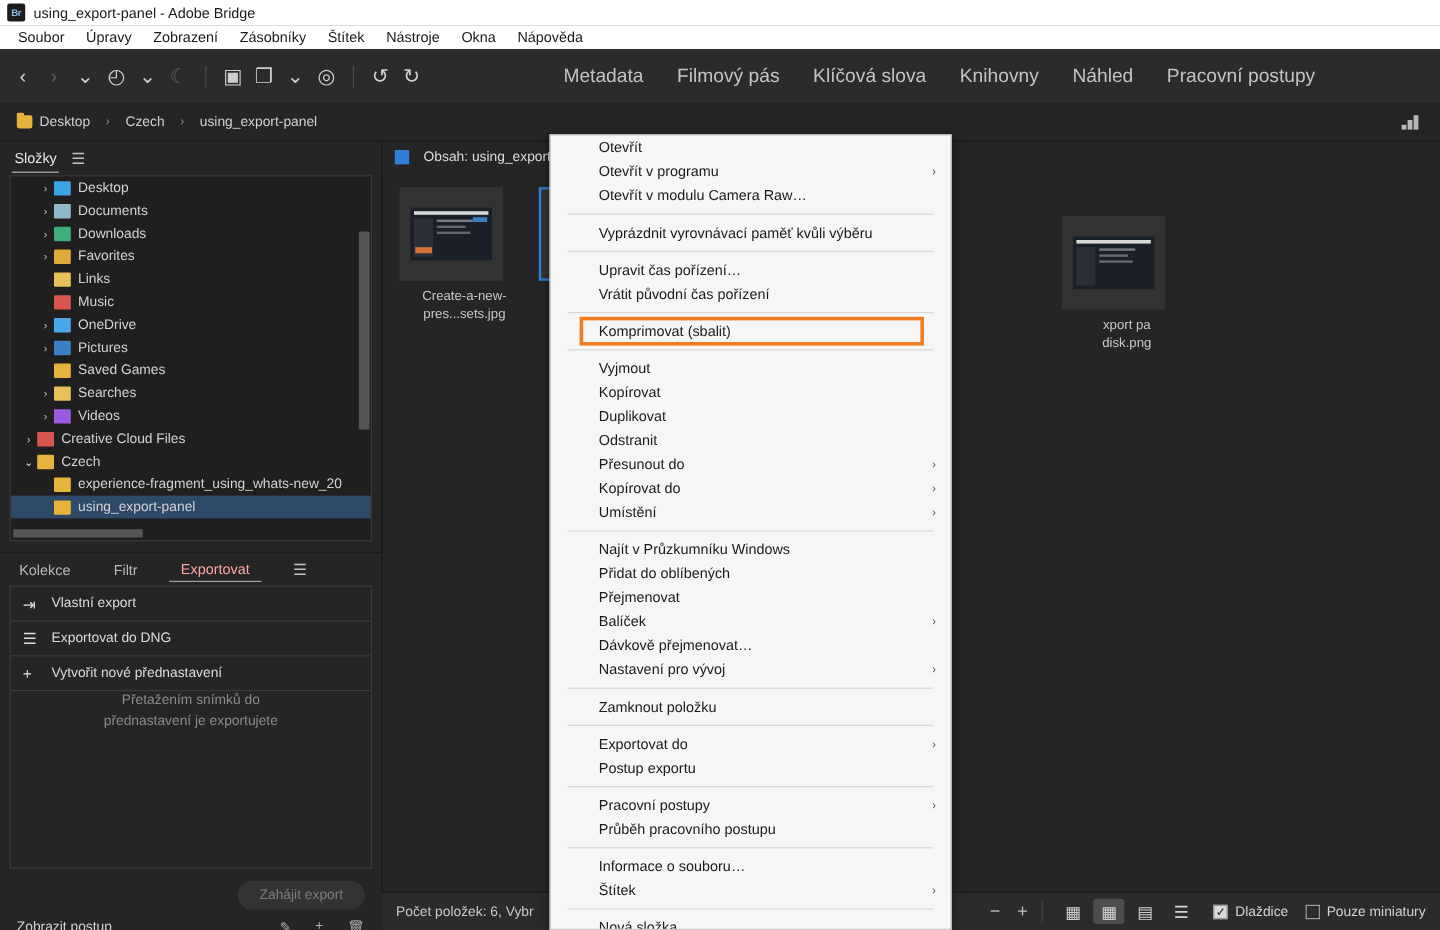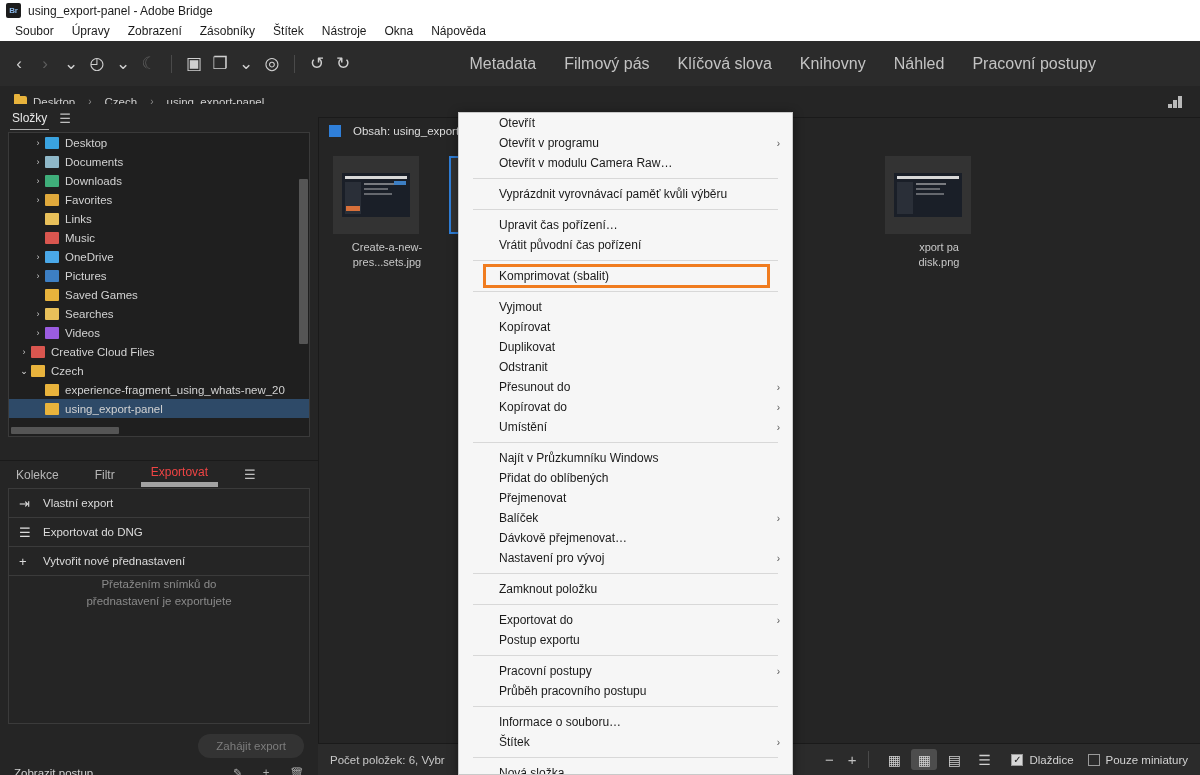--- a/index.html
+++ b/index.html
@@ -69,21 +69,21 @@
   }
   .folder-ico::before {
     content: ""; position: absolute; left: 0; top: -2.5px; width: 6px;
     height: 3px; background: #e8b33c; border-radius: 1px 1px 0 0;
   }
   .sort-ico { margin-left: auto; margin-right: 18px; display: flex; align-items: flex-end; gap: 1px; }
   .sort-ico i { display: block; width: 4px; background: #b9b9b9; }
 
   
   .left-col {
-    position: absolute; left: 0; top: 104px; width: 318px; height: 657px;
+    position: absolute; left: 0; top: 118px; width: 318px; height: 657px;
     background: #252525;
   }
   .panel-head {
     height: 28px; display: flex; align-items: center; padding: 0 10px;
     background: #252525;
   }
   .panel-tab {
     font-size: 12px; color: #c8c8c8; padding: 4px 2px; cursor: default;
   }
   .panel-tab.active { color: #e8e8e8; border-bottom: 1px solid #b0b0b0; }
@@ -116,21 +116,21 @@
 
   
   .export-panel {
     position: absolute; left: 0; top: 460px; width: 318px; height: 315px;
     background: #252525; border-top: 1px solid #1a1a1a;
   }
   .exp-tabs { height: 27px; display: flex; align-items: center; padding: 0 6px; gap: 16px; }
   .exp-tab {
     font-size: 12px; color: #b8b8b8; padding: 3px 10px; cursor: default;
   }
-  .exp-tab.active { color: #ef4444; border-bottom: 5px solid #a3a3a3; }
+  .exp-tab.active { color: #fca5a5; border-bottom: 1px solid #a3a3a3; }
   .exp-list { margin: 0 8px; border: 1px solid #3b3b3b; border-bottom: none; }
   .exp-item {
     height: 29px; display: flex; align-items: center; padding-left: 10px;
     font-size: 11.5px; color: #dcdcdc; border-bottom: 1px solid #3b3b3b;
     cursor: default;
   }
   .exp-item .ei { width: 24px; color: #dcdcdc; font-size: 13px; }
   .drop-zone {
     margin: 0 8px; height: 148px; border: 1px solid #3b3b3b; border-top: none;
     display: flex; justify-content: center;
@@ -459,21 +459,21 @@
               <span class="bar" style="left:22px;top:10px;width:30px;height:2px;opacity:.5"></span>
               <span class="bar" style="left:22px;top:15px;width:24px;height:2px;opacity:.4"></span>
               <span class="bar" style="left:22px;top:20px;width:28px;height:2px;opacity:.4"></span>
             </div>
           </div>
           <div class="thumb-label">
             <div>Export P</div>
             <div>ences.jp</div>
           </div>
         </div>
-        <div class="thumb-cell" style="margin-left: 320px;">
+        <div class="thumb-cell" style="margin-left: 320px; margin-top: 24px;">
           <div class="thumb-box">
             <div class="thumb-img">
               <span class="bar" style="left:3px;top:3px;width:62px;height:3px"></span>
               <span class="dk" style="left:3px;top:9px;width:16px;height:32px"></span>
               <span class="bar" style="left:22px;top:10px;width:30px;height:2px;opacity:.5"></span>
               <span class="bar" style="left:22px;top:15px;width:24px;height:2px;opacity:.4"></span>
               <span class="bar" style="left:22px;top:20px;width:28px;height:2px;opacity:.4"></span>
             </div>
           </div>
           <div class="thumb-label">

